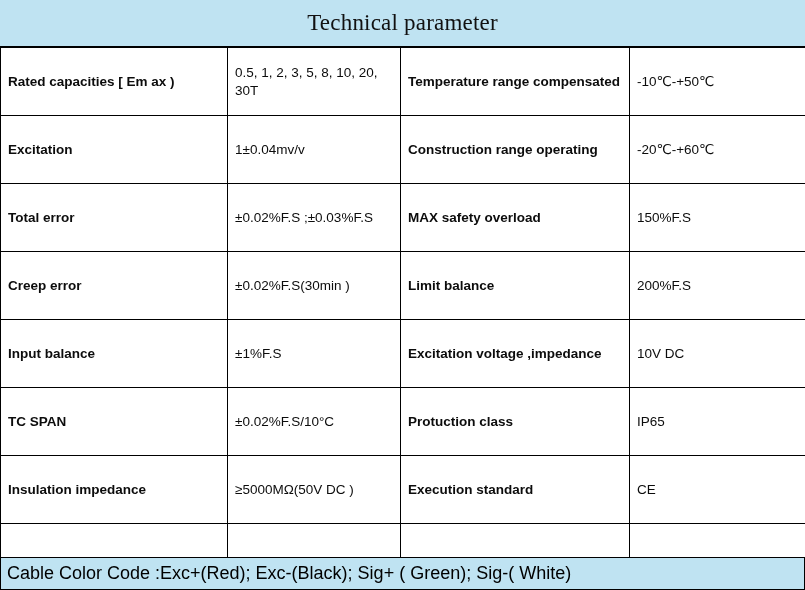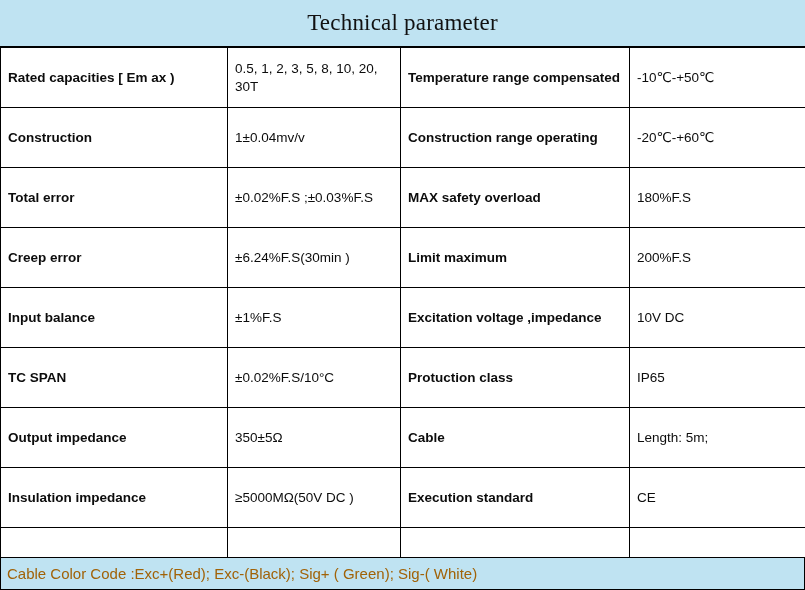--- a/index.html
+++ b/index.html
@@ -68,22 +68,22 @@
     height:32px;
     background:#bfe3f2;
     border:1px solid #000;
     border-top:none;
     box-sizing:border-box;
     display:flex;
     align-items:center;
     padding-left:6px;
   }
   .footer-text{
-    font-size:15px;
-    color:#a16207;
+    font-size:18px;
+    color:#000000;
     white-space:nowrap;
   }
 </style>
 </head>
 <body>
 
 <div id="sheet">
 
   <div class="title-banner">
     <div class="title-text">Technical parameter</div>
@@ -97,54 +97,48 @@
         <col class="c4">
     </colgroup>
     <tbody>
         <tr>
           <td class="k">Rated capacities [ Em ax )</td>
           <td class="v">0.5, 1, 2, 3, 5,  8, 10, 20, 30T</td>
           <td class="k">Temperature range compensated</td>
           <td class="v">-10℃-+50℃</td>
         </tr>
         <tr>
-          <td class="k">Construction</td>
+          <td class="k">Excitation</td>
           <td class="v">1±0.04mv/v</td>
           <td class="k">Construction range operating</td>
           <td class="v">-20℃-+60℃</td>
         </tr>
         <tr>
           <td class="k">Total error</td>
           <td class="v">±0.02%F.S ;±0.03%F.S</td>
           <td class="k">MAX safety overload</td>
-          <td class="v">180%F.S</td>
+          <td class="v">150%F.S</td>
         </tr>
         <tr>
           <td class="k">Creep error</td>
-          <td class="v">±6.24%F.S(30min )</td>
-          <td class="k">Limit maximum</td>
+          <td class="v">±0.02%F.S(30min )</td>
+          <td class="k">Limit balance</td>
           <td class="v">200%F.S</td>
         </tr>
         <tr>
           <td class="k">Input balance</td>
           <td class="v">±1%F.S</td>
           <td class="k">Excitation voltage ,impedance</td>
           <td class="v">10V DC</td>
         </tr>
         <tr>
           <td class="k">TC SPAN</td>
           <td class="v">±0.02%F.S/10°C</td>
           <td class="k">Protuction class</td>
           <td class="v">IP65</td>
-        </tr>
-        <tr>
-          <td class="k">Output impedance</td>
-          <td class="v">350±5Ω</td>
-          <td class="k">Cable</td>
-          <td class="v">Length: 5m;</td>
         </tr>
         <tr>
           <td class="k">Insulation impedance</td>
           <td class="v">≥5000MΩ(50V DC )</td>
           <td class="k">Execution standard</td>
           <td class="v">CE</td>
         </tr>
         <tr class="blank">
           <td class="k"></td>
           <td class="v"></td>

